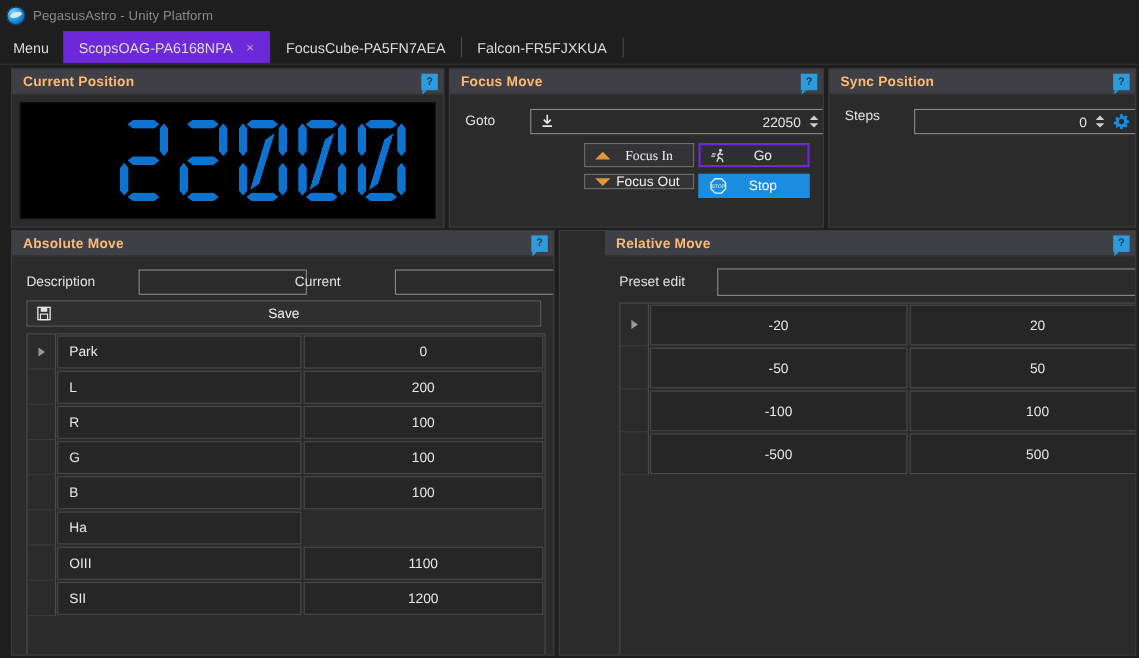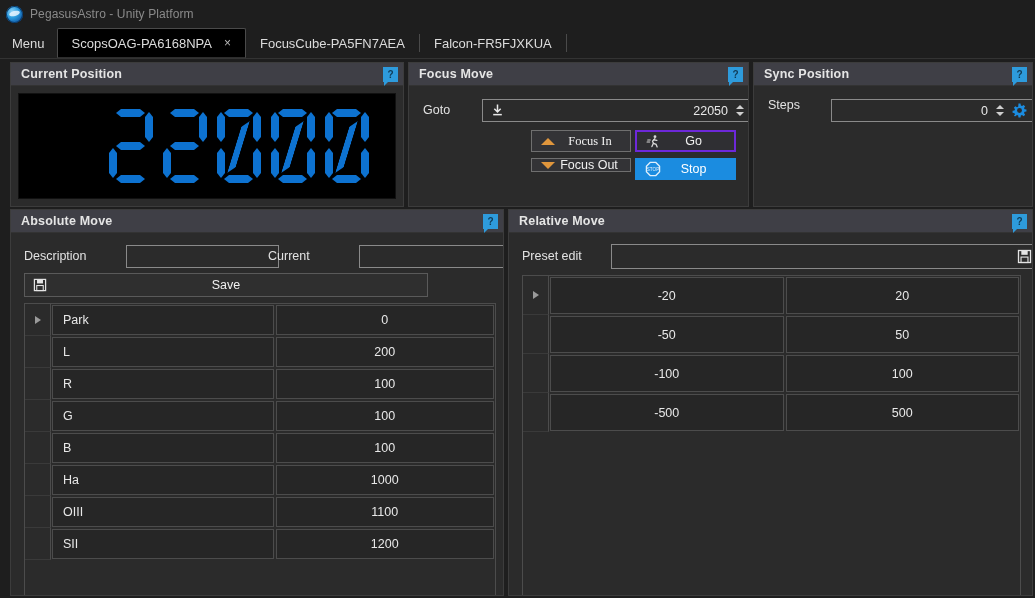--- a/index.html
+++ b/index.html
@@ -38,21 +38,21 @@
   .menu-btn {
     display: flex; align-items: center; padding: 0 12px;
     color: #dcdcdc; font-size: 13px;
   }
   .tab {
     display: flex; align-items: center; gap: 12px;
     padding: 0 14px; color: #dcdcdc; font-size: 13px;
     position: relative;
   }
   .tab.active {
-    background: #000000;
+    background: #6d28d9;
     border: 1px solid #4a4a4a;
     border-bottom-color: #2d2d2d;
     border-top-left-radius: 2px; border-top-right-radius: 2px;
   }
   .tab-close { color: #b9b9b9; font-size: 12px; line-height: 1; }
   .tab-sep { width: 1px; background: #4a4a4a; margin: 6px 0; }
 
   
   .workspace { position: relative; height: 537px; background: #1e1e1e; }
   .panel {
@@ -62,21 +62,21 @@
     display: flex; flex-direction: column;
   }
   .panel-head {
     height: 23px; flex: none;
     background: #3f3f46;
     display: flex; align-items: center; justify-content: space-between;
     padding: 0 5px 0 10px;
     border-bottom: 1px solid #333;
   }
   .panel-title {
-    color: #e5e5e5; font-size: 12.5px; font-weight: bold; letter-spacing: .2px;
+    color: #fdba74; font-size: 12.5px; font-weight: bold; letter-spacing: .2px;
   }
   .help-icon {
     width: 15px; height: 15px; position: relative;
     background: #2e9bdc; flex: none;
     display: flex; align-items: center; justify-content: center;
     color: #103b57; font-size: 10px; font-weight: bold;
   }
   .help-icon::after {
     content: ""; position: absolute; left: 1px; top: 15px;
     border-left: 4px solid #2e9bdc;
@@ -345,21 +345,21 @@
       <span class="field-label" style="position:absolute; left:13px; top:16px;">Description</span>
       <div class="txtbox" style="position:absolute; left:99px; top:12px; width:153px; padding:0 6px;">
         <span placeholder=""></span>
       </div>
 
       <span class="field-label" style="position:absolute; left:257px; top:16px;">Current</span>
       <div class="txtbox" style="position:absolute; left:332px; top:12px; width:153px; padding:0 6px;">
         <span placeholder=""></span>
       </div>
 
-      <div class="btn" style="position:absolute; left:13px; top:40px; width:404px; height:24px; border-color:#5a5a5a; background:#2f2f2f;">
+      <div class="btn" style="position:absolute; left:13px; top:40px; width:468px; height:24px; border-color:#5a5a5a; background:#2f2f2f;">
         <span class="ico" style="left:8px;">
           <svg width="14" height="14" viewBox="0 0 16 16">
             <rect x="1.6" y="1.6" width="12.8" height="12.8" fill="none" stroke="#e4e4e4" stroke-width="1.4"></rect>
             <rect x="4.6" y="1.6" width="6.8" height="4.6" fill="#e4e4e4"></rect>
             <rect x="4.3" y="8.6" width="7.4" height="5.8" fill="none" stroke="#e4e4e4" stroke-width="1.2"></rect>
           </svg>
         </span>
         <span>Save</span>
       </div>
 
@@ -387,38 +387,37 @@
             <div class="cell center" style="width:219px">100</div>
           </div>
           <div class="grid-row">
             <div class="rowhdr"></div>
             <div class="cell" style="width:222px">B</div>
             <div class="cell center" style="width:219px">100</div>
           </div>
           <div class="grid-row">
             <div class="rowhdr"></div>
             <div class="cell" style="width:222px">Ha</div>
-            <div class="cell center" style="width:219px">1000</div>
           </div>
           <div class="grid-row">
             <div class="rowhdr"></div>
             <div class="cell" style="width:222px">OIII</div>
             <div class="cell center" style="width:219px">1100</div>
           </div>
           <div class="grid-row">
             <div class="rowhdr"></div>
             <div class="cell" style="width:222px">SII</div>
             <div class="cell center" style="width:219px">1200</div>
           </div>
         </div>
 
     </div>
   </div>
 
-  <div class="panel" style="left:508px; top:150px; width:525px; height:387px;">
+  <div class="panel" style="left:508px; top:150px; width:525px; height:387px;padding-left:41px;">
     <div class="panel-head">
       <span class="panel-title">Relative Move</span>
       <span class="help-icon">?</span>
     </div>
     <div class="panel-body">
 
       <span class="field-label" style="position:absolute; left:13px; top:16px;">Preset edit</span>
       <div class="txtbox" style="position:absolute; left:86px; top:11px; width:426px; height:25px; padding:0 4px 0 8px;">
         <span style="flex:1;" placeholder=""></span>
         <span style="display:flex;">

